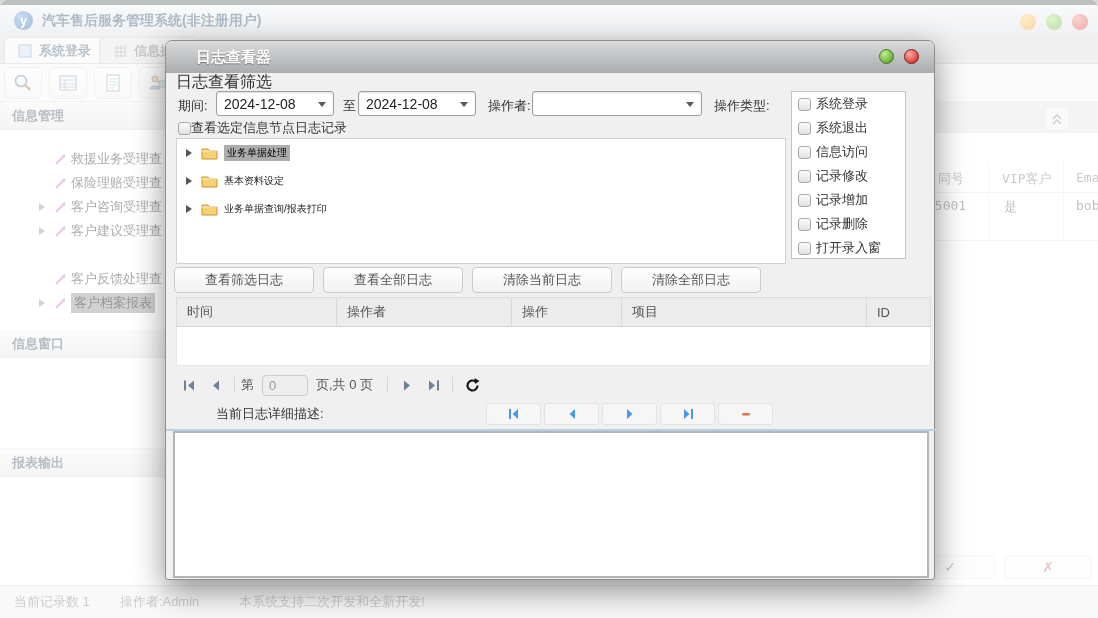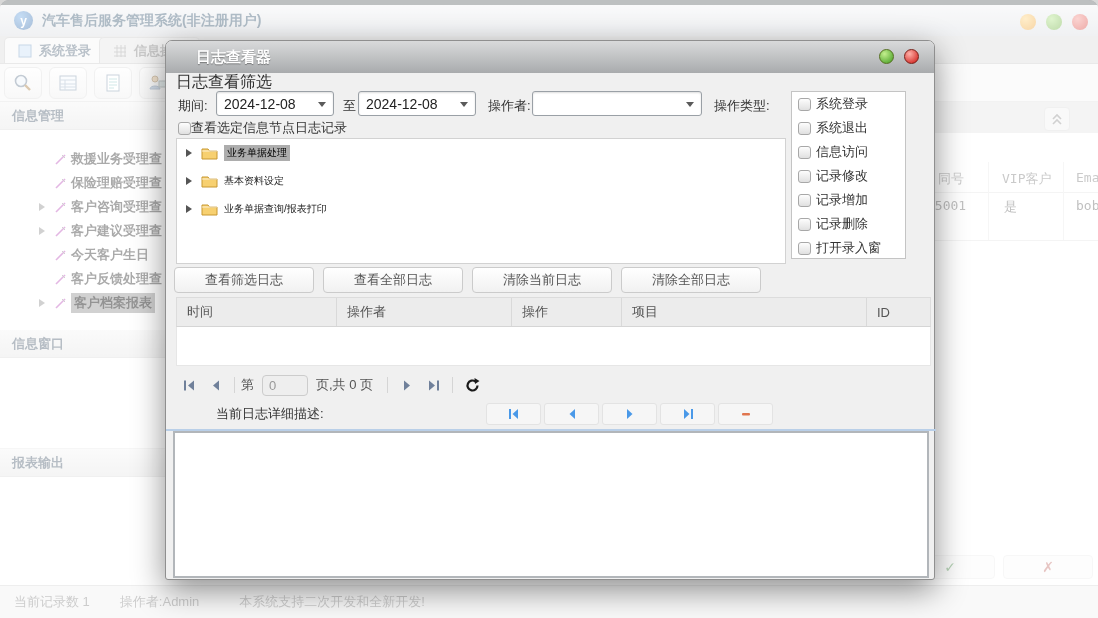--- a/index.html
+++ b/index.html
@@ -38,21 +38,21 @@
              background:#f6f6f6; border-bottom:1px solid #e2e2e2; }
   .tool-btn { position:absolute; top:3px; width:38px; height:32px;
               background:linear-gradient(#fdfdfd,#f0f0f0); border:1px solid #e0e0e0;
               border-radius:6px; display:flex; align-items:center; justify-content:center; }
 
   
   .side-header { position:absolute; left:0; width:165px; height:28px;
                  background:linear-gradient(#f5f5f5,#e8e8e8); border-bottom:1px solid #ddd;
                  font-size:13px; font-weight:bold; color:#5e6e7e;
                  display:flex; align-items:center; padding-left:12px; }
-  .side-panel { position:absolute; left:0; width:165px; background:#fff; overflow:hidden;font-weight:bold; }
+  .side-panel { position:absolute; left:0; width:165px; background:#fff; overflow:hidden; }
   .tree-item { position:absolute; left:0; width:260px; height:22px; display:flex;
                align-items:center; font-size:13px; color:#444; white-space:nowrap; }
   .tree-item .arr { width:10px; margin-left:38px; }
   .tree-item .noarr { width:10px; margin-left:38px; }
   .tree-item .ticon { margin:0 4px 0 6px; flex:0 0 auto; }
   .tree-item .lbl.sel { background:#9a9a9a; color:#111; padding:1px 3px; }
 
   
   .content { position:absolute; left:165px; top:102px; right:0; bottom:33px; background:#fff; }
   .content-band { position:absolute; left:0; right:0; top:0; height:31px; background:#e6e6e6; }
@@ -243,28 +243,20 @@
     </div>
     <div class="tree-item" style="top:90px">
       <svg class="arr" width="8" height="10">
           <path d="M1 1l6 4-6 4z" fill="#9a9a9a"></path>
         </svg>
       <svg class="ticon" width="13" height="13">
           <path d="M2 11L11 2" stroke="#c060c0" stroke-width="1.6"></path>
           <path d="M8 2l3 3" stroke="#999"></path>
         </svg>
       <span class="lbl">客户建议受理查</span>
-    </div>
-    <div class="tree-item" style="top:114px">
-      <span class="noarr"></span>
-      <svg class="ticon" width="13" height="13">
-          <path d="M2 11L11 2" stroke="#c060c0" stroke-width="1.6"></path>
-          <path d="M8 2l3 3" stroke="#999"></path>
-        </svg>
-      <span class="lbl">今天客户生日</span>
     </div>
     <div class="tree-item" style="top:138px">
       <span class="noarr"></span>
       <svg class="ticon" width="13" height="13">
           <path d="M2 11L11 2" stroke="#c060c0" stroke-width="1.6"></path>
           <path d="M8 2l3 3" stroke="#999"></path>
         </svg>
       <span class="lbl">客户反馈处理查</span>
     </div>
     <div class="tree-item" style="top:162px">

